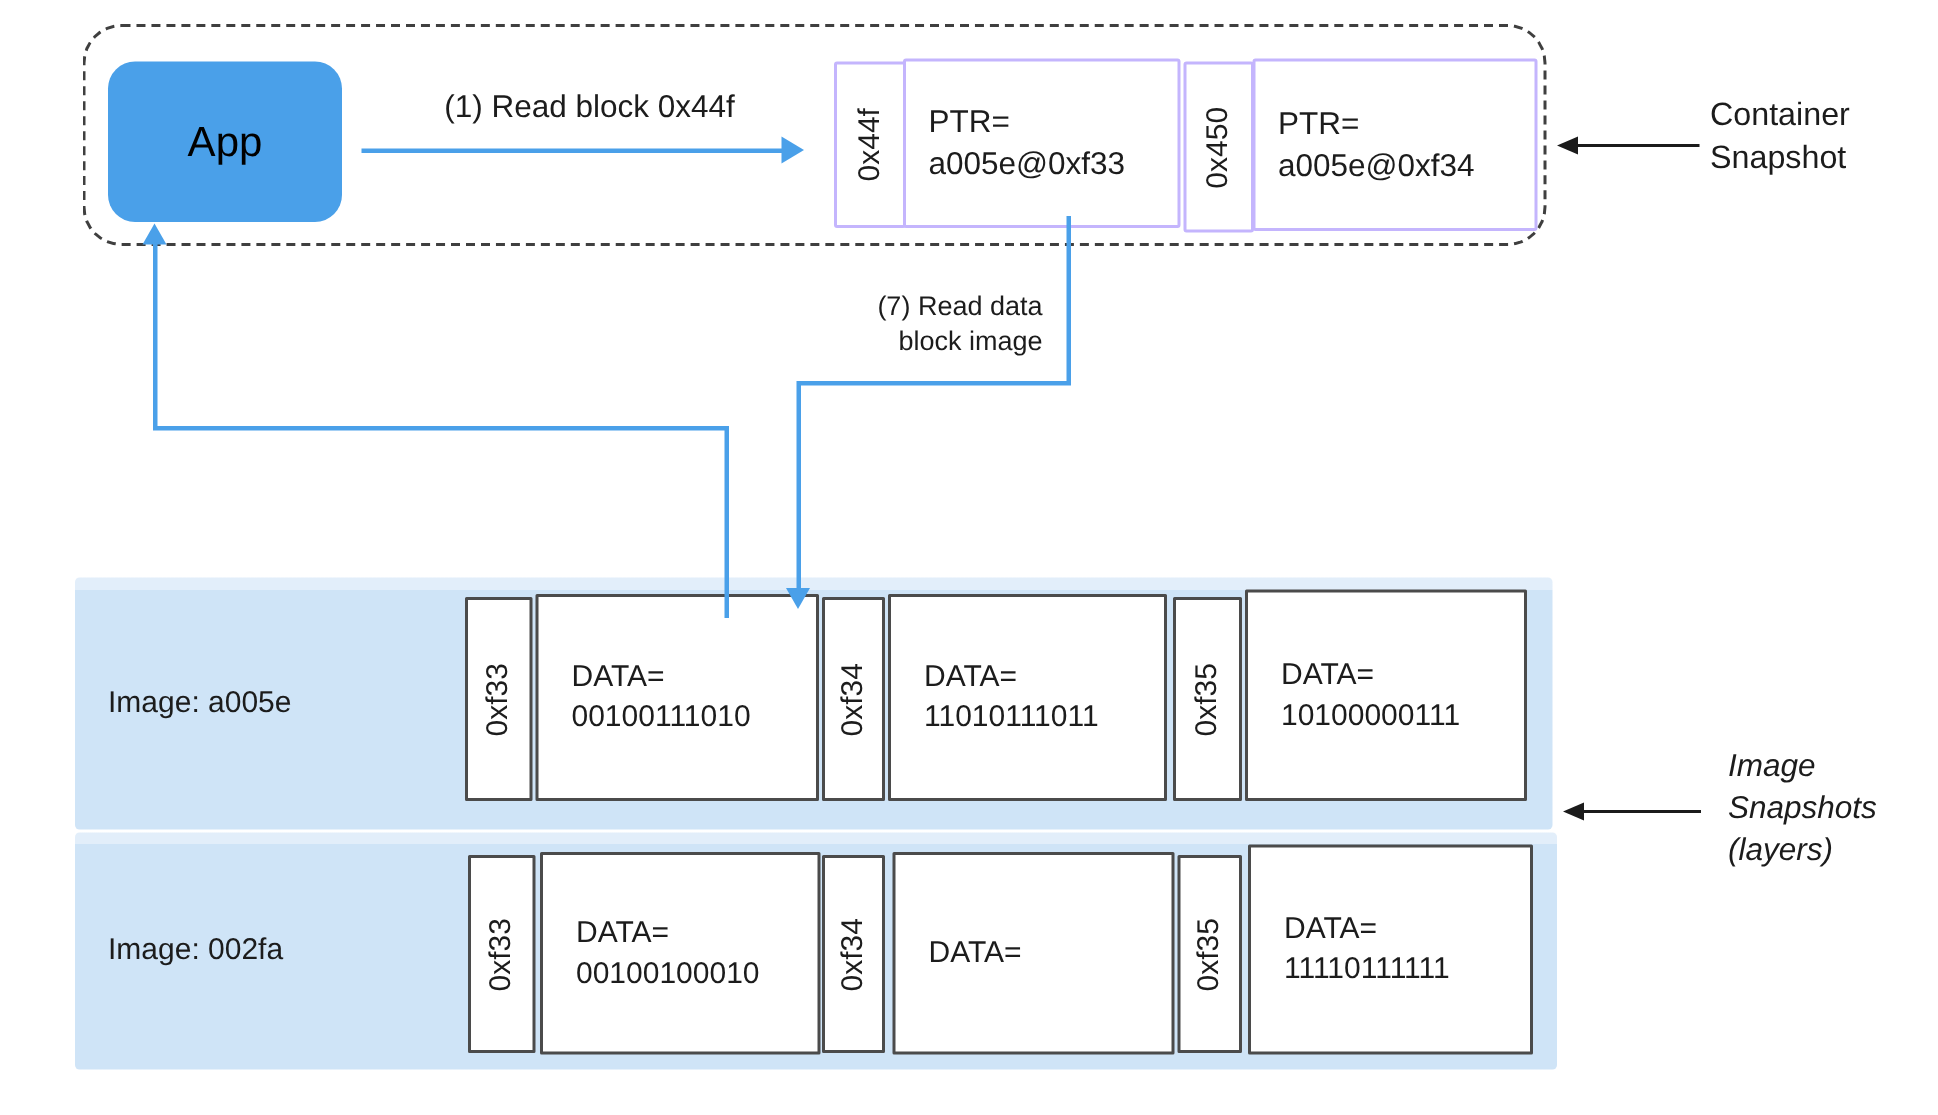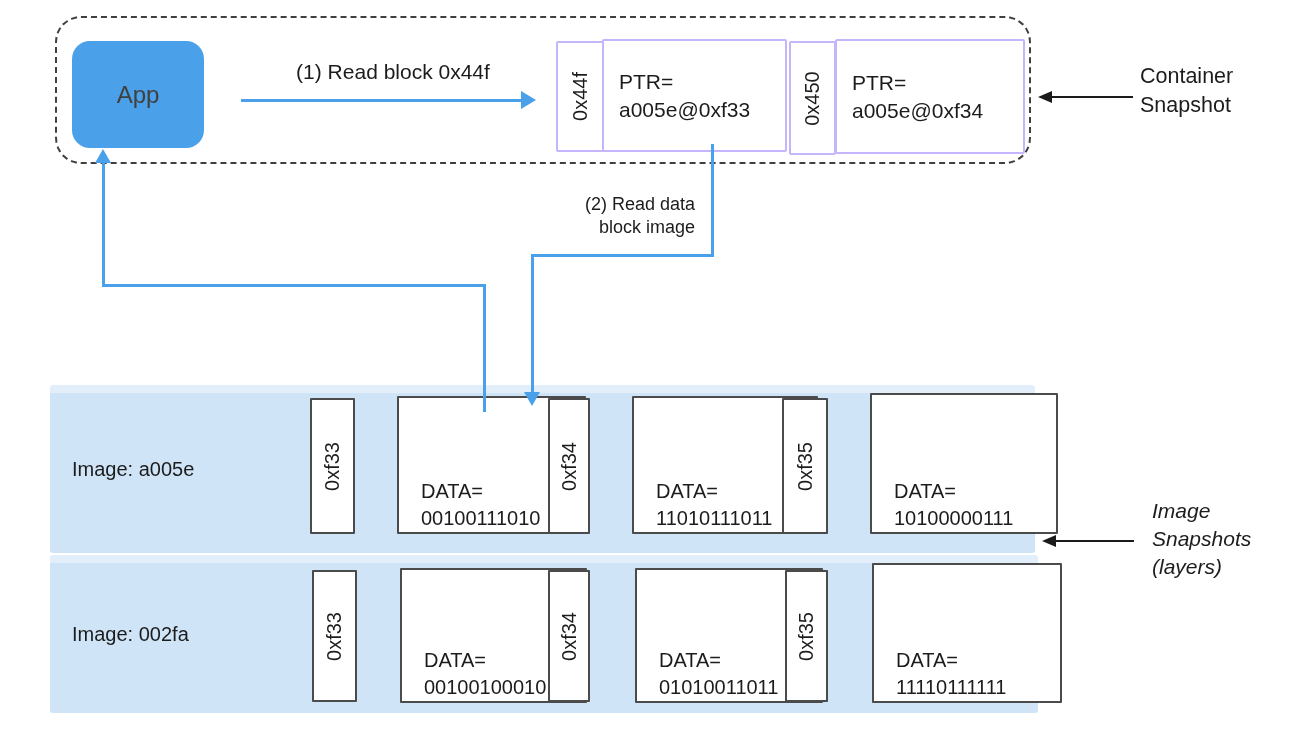--- a/index.html
+++ b/index.html
@@ -6,24 +6,24 @@
   .stage{
     position:relative;width:1292px;height:743px;background:#ffffff;overflow:hidden;
     font-family:"Liberation Sans", sans-serif;color:#1c1c1c;
   }
   
   .dashed-box{
     position:absolute;left:55px;top:16px;width:972px;height:144px;
     border:2.5px dashed #3f3f3f;border-radius:26px;background:transparent;
   }
   .app-box{
-    position:absolute;left:72px;top:41px;width:132px;height:107px;
+    position:absolute;left:72px;top:41px;width:156px;height:107px;
     background:#4aa0e9;border-radius:18px;
     display:flex;align-items:center;justify-content:center;
-    color:#404040;font-size:24px;
+    color:#000000;font-size:28px;
   }
   .blk{position:absolute;background:#ffffff;border:2px solid #c4b5fd;border-radius:2px;}
   .addr-cell{display:flex;align-items:center;justify-content:center;}
   .addr-cell span{transform:rotate(-90deg);white-space:nowrap;font-size:20px;color:#1c1c1c;}
   .ptr-box{display:flex;flex-direction:column;justify-content:center;padding-left:15px;box-sizing:border-box;}
   .ptr-box div{font-size:21px;line-height:28px;color:#1c1c1c;}
   
   .seg{position:absolute;background:#4aa0e9;z-index:6;}
   .seg-black{position:absolute;background:#1b1b1b;z-index:6;}
   .head{position:absolute;width:0;height:0;z-index:7;}
@@ -37,21 +37,21 @@
   
   .row{
     position:absolute;border-radius:3px;
     background:linear-gradient(180deg,#e2eefa 0px,#e2eefa 8px,#cfe4f7 8px);
     z-index:1;
   }
   .row-label{position:absolute;left:22px;top:50%;transform:translateY(-50%);font-size:20px;color:#1c1c1c;}
   .iblk{position:absolute;background:#ffffff;border:2.5px solid #4b4b4b;border-radius:1px;box-sizing:border-box;z-index:2;}
   .iaddr{display:flex;align-items:center;justify-content:center;}
   .iaddr span{transform:rotate(-90deg);white-space:nowrap;font-size:20px;color:#1c1c1c;}
-  .idata{display:flex;flex-direction:column;justify-content:flex-end;padding-left:22px;margin-left:40px;}
+  .idata{display:flex;flex-direction:column;justify-content:center;padding-left:22px;}
   .idata div{font-size:20px;line-height:27px;color:#1c1c1c;}
 </style>
 </head>
 <body>
 
 <div class="stage">
 
   <div class="dashed-box"></div>
 
   <div class="app-box">
@@ -81,21 +81,21 @@
   <div class="head head-right" style="left:521px;top:91px;"></div>
 
   <div class="seg-black" style="left:1048px;top:96px;width:85px;height:2px;"></div>
   <div class="head head-left-black" style="left:1038px;top:90.5px;"></div>
   <div class="callout" style="left:1140px;top:62px;">
     <div>Container</div>
     <div>Snapshot</div>
   </div>
 
   <div class="flow-label-sm" style="left:545px;top:193px;width:150px;">
-    <div>(2) Read data</div>
+    <div>(7) Read data</div>
     <div>block image</div>
   </div>
   <div class="seg" style="left:711px;top:144px;width:3px;height:112px;"></div>
   <div class="seg" style="left:532px;top:254px;width:182px;height:3px;"></div>
   <div class="seg" style="left:531px;top:254px;width:3px;height:139px;"></div>
   <div class="head head-down" style="left:524px;top:392px;"></div>
 
   <div class="head head-up" style="left:95px;top:149px;"></div>
   <div class="seg" style="left:102px;top:160px;width:3px;height:126px;"></div>
   <div class="seg" style="left:102px;top:284px;width:384px;height:3px;"></div>
@@ -138,21 +138,20 @@
     <div class="iblk idata" style="left:310px;top:13px;width:187px;height:135px;">
       <div>DATA=</div>
       <div>00100100010</div>
     </div>
 
     <div class="iblk iaddr" style="left:498px;top:15px;width:42px;height:132px;">
       <span>0xf34</span>
     </div>
     <div class="iblk idata" style="left:545px;top:13px;width:188px;height:135px;">
       <div>DATA=</div>
-      <div>01010011011</div>
     </div>
 
     <div class="iblk iaddr" style="left:735px;top:15px;width:43px;height:132px;">
       <span>0xf35</span>
     </div>
     <div class="iblk idata" style="left:782px;top:8px;width:190px;height:140px;">
       <div>DATA=</div>
       <div>11110111111</div>
     </div>
   </div>

